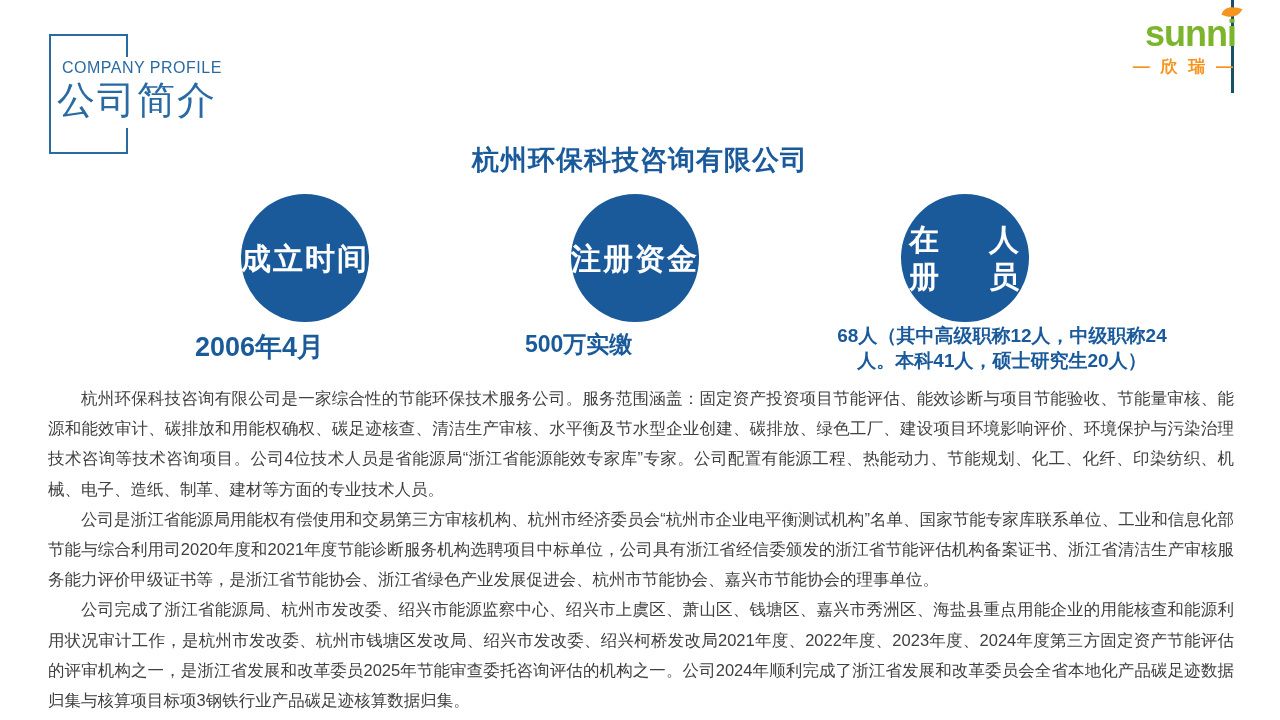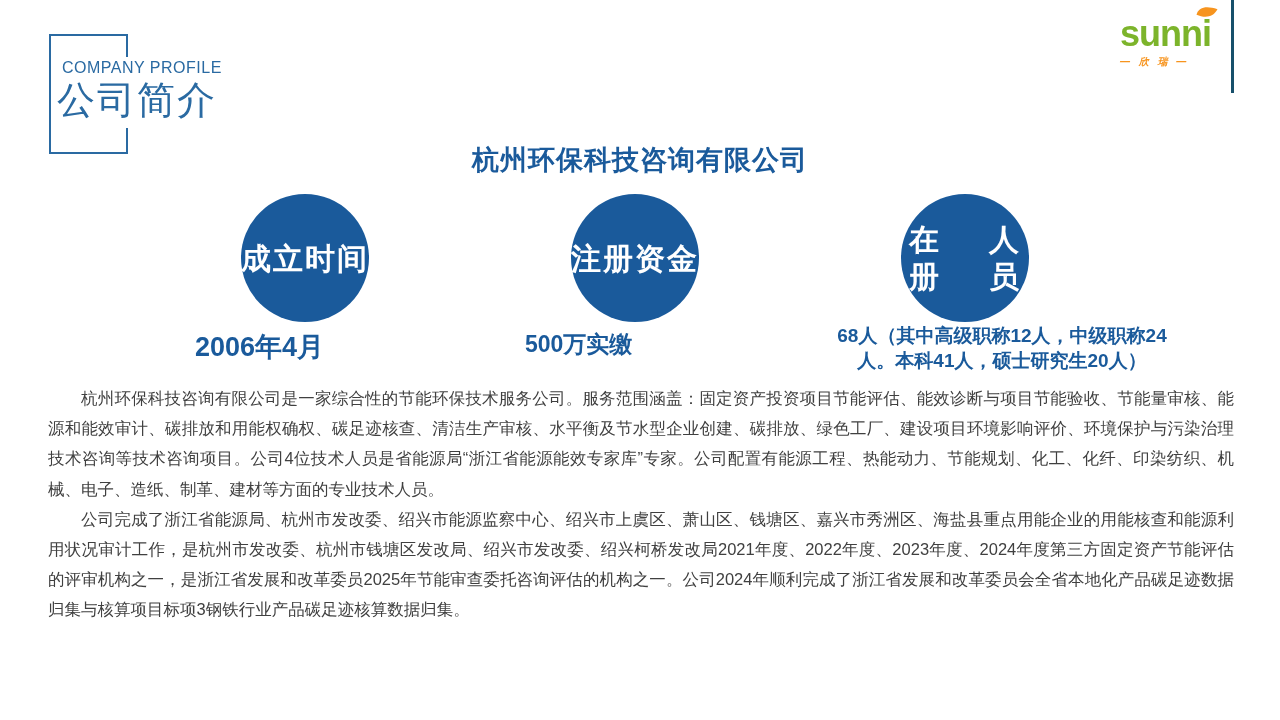--- a/index.html
+++ b/index.html
@@ -28,30 +28,30 @@
     font-size:16px;letter-spacing:.5px;color:var(--accent-blue);
     background:#fff;padding:2px 8px 2px 0;white-space:nowrap;
   }
   .eyebrow-zh{
     position:absolute;left:57px;top:76px;
     font-size:38px;letter-spacing:2px;color:var(--accent-blue);
     background:#fff;padding:0 10px 4px 0;white-space:nowrap;line-height:48px;
   }
 
   
-  .logo{position:absolute;left:1120px;top:14px;width:140px;text-align:left;}
+  .logo{position:absolute;left:1096px;top:14px;width:140px;text-align:right;}
   .logo-brand{
     position:relative;display:inline-block;
     font-size:36px;font-weight:bold;letter-spacing:-1px;line-height:40px;
     color:var(--logo-green);
   }
   .logo-leaf{position:absolute;right:-6px;top:-9px;width:20px;height:14px;transform:rotate(18deg);}
   .logo-tagline{
-    color:var(--logo-orange);font-size:10px;letter-spacing:3px;
-    white-space:nowrap;margin-top:1px;font-weight:bold;font-style:italic;
+    color:var(--logo-orange);font-size:17px;letter-spacing:3px;
+    white-space:nowrap;margin-top:1px;font-weight:bold;
   }
 
   
   .company-title{
     position:absolute;left:0;top:142px;width:100%;
     text-align:center;font-size:27px;font-weight:bold;
     color:var(--primary-blue);letter-spacing:1px;
   }
 
   
@@ -115,16 +115,17 @@
     <span>在册</span>
     <span>人员</span>
   </div>
 
   <div class="stat-value v1">2006年4月</div>
   <div class="stat-value v2">500万实缴</div>
   <div class="stat-value v3">68人（其中高级职称12人，中级职称24人。本科41人，硕士研究生20人）</div>
 
   <div class="body-text">
     <p>杭州环保科技咨询有限公司是一家综合性的节能环保技术服务公司。服务范围涵盖：固定资产投资项目节能评估、能效诊断与项目节能验收、节能量审核、能源和能效审计、碳排放和用能权确权、碳足迹核查、清洁生产审核、水平衡及节水型企业创建、碳排放、绿色工厂、建设项目环境影响评价、环境保护与污染治理技术咨询等技术咨询项目。公司4位技术人员是省能源局“浙江省能源能效专家库”专家。公司配置有能源工程、热能动力、节能规划、化工、化纤、印染纺织、机械、电子、造纸、制革、建材等方面的专业技术人员。</p>
+    <p>公司是浙江省能源局用能权有偿使用和交易第三方审核机构、杭州市经济委员会“杭州市企业电平衡测试机构”名单、国家节能专家库联系单位、工业和信息化部节能与综合利用司2020年度和2021年度节能诊断服务机构选聘项目中标单位，公司具有浙江省经信委颁发的浙江省节能评估机构备案证书、浙江省清洁生产审核服务能力评价甲级证书等，是浙江省节能协会、浙江省绿色产业发展促进会、杭州市节能协会、嘉兴市节能协会的理事单位。</p>
     <p>公司完成了浙江省能源局、杭州市发改委、绍兴市能源监察中心、绍兴市上虞区、萧山区、钱塘区、嘉兴市秀洲区、海盐县重点用能企业的用能核查和能源利用状况审计工作，是杭州市发改委、杭州市钱塘区发改局、绍兴市发改委、绍兴柯桥发改局2021年度、2022年度、2023年度、2024年度第三方固定资产节能评估的评审机构之一，是浙江省发展和改革委员2025年节能审查委托咨询评估的机构之一。公司2024年顺利完成了浙江省发展和改革委员会全省本地化产品碳足迹数据归集与核算项目标项3钢铁行业产品碳足迹核算数据归集。</p>
   </div>
 
 </div>
 
 </body></html>

